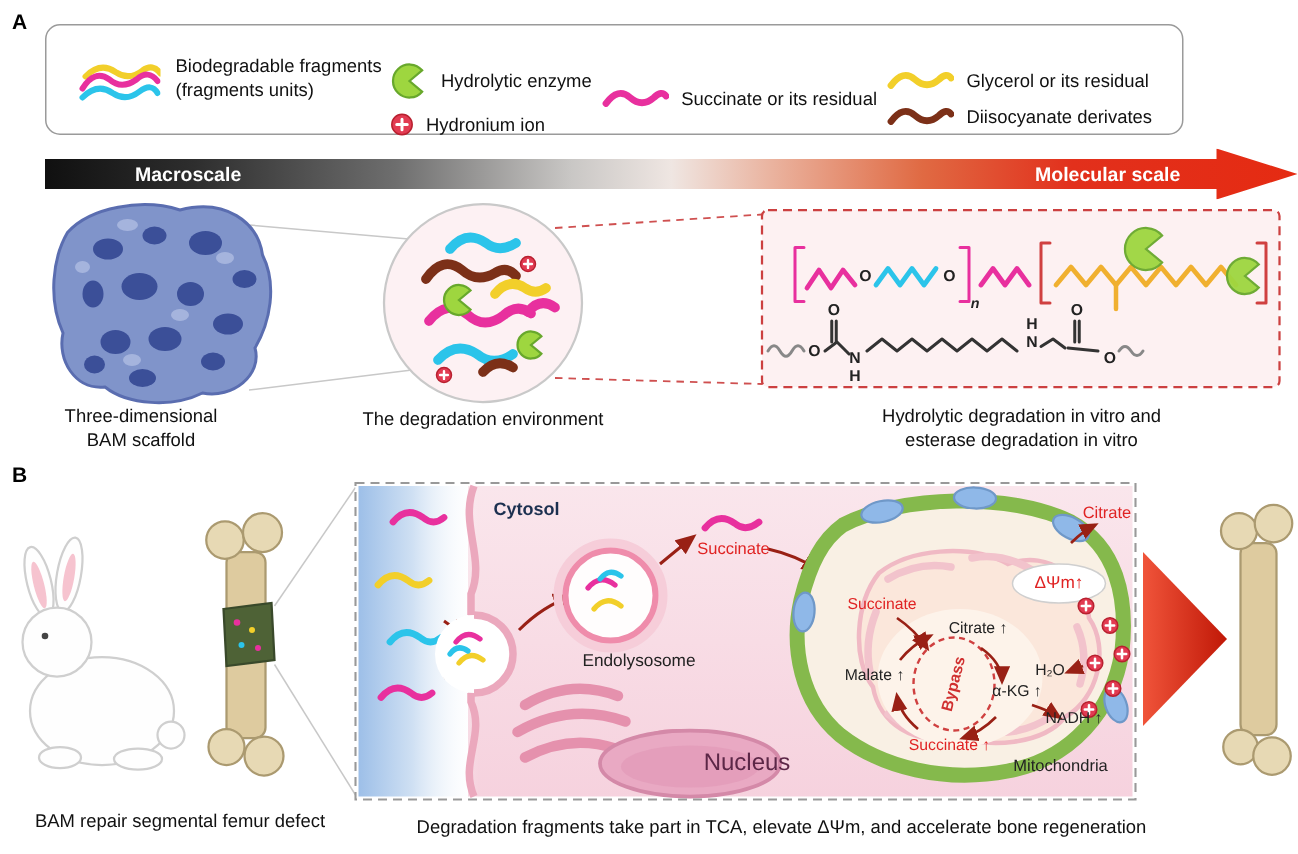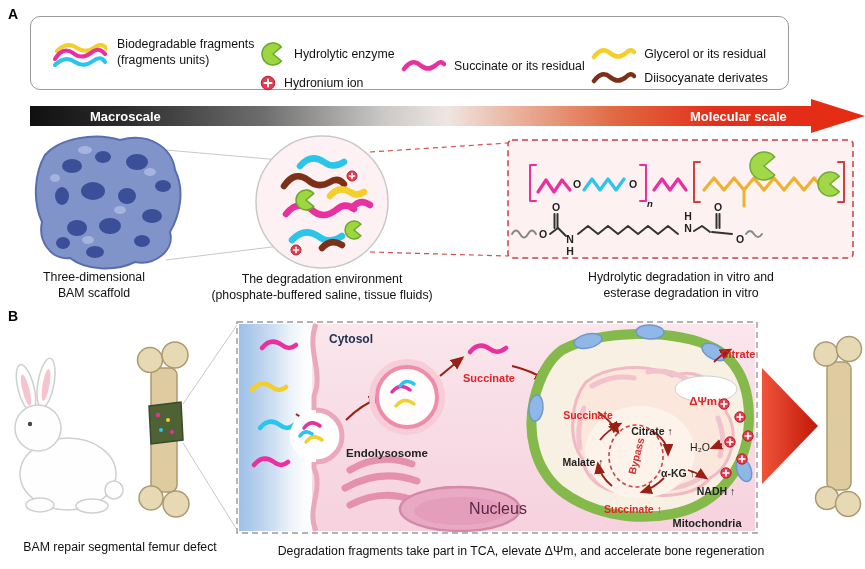--- a/index.html
+++ b/index.html
@@ -20,21 +20,21 @@
             background:linear-gradient(90deg,#101010 0%,#2e2e2e 12%,#6e6e6e 28%,#c9c7c5 42%,
                      #efe6e2 50%,#eab39f 58%,#e06a43 70%,#e2301c 82%,#e52b12 100%);
             clip-path:polygon(0 7px,781px 7px,781px 0,835px 17px,781px 34px,781px 27px,0 27px);}
   .scale-text{position:absolute;top:50%;transform:translateY(-50%);color:#fff;
               font-weight:bold;font-size:13px;white-space:nowrap;}
   
   .cap{position:absolute;transform:translateX(-50%);text-align:center;font-size:12.3px;
        line-height:1.3;color:#111;white-space:nowrap;}
   .lbl{position:absolute;transform:translate(-50%,-50%);white-space:nowrap;}
   .red{color:#e02323;}
-  .bold{font-weight:bold;margin-top:12px;}
+  .bold{font-weight:normal;}
   .cyt{color:#1c3050;font-weight:bold;font-size:12px;}
   .f11{font-size:11px;} .f105{font-size:10.5px;} .f115{font-size:11.5px;}
   .nucleus-lbl{color:#5c2747;font-weight:normal;font-size:16px;margin-left:38px;}
   .atom{position:absolute;transform:translate(-50%,-50%);font-size:10.5px;font-weight:bold;color:#222;}
   .subn{font-size:9.5px;font-style:italic;font-weight:bold;}
   .rot-bypass{transform:translate(-50%,-50%) rotate(-76deg);color:#d03030;font-weight:bold;font-size:10.5px;}
   svg{display:block;}
   .artwork{position:absolute;left:0;top:0;z-index:0;}
   .overlay{z-index:2;}
 </style>
@@ -388,42 +388,41 @@
     <span class="scale-text" style="left:60px;">Macroscale</span>
     <span class="scale-text" style="left:660px;">Molecular scale</span>
   </div>
 
   <div class="cap overlay" style="left:94px;top:270px;">
     <div>Three-dimensional</div>
     <div>BAM scaffold</div>
   </div>
   <div class="cap overlay" style="left:322px;top:272px;">
     <div>The degradation environment</div>
-    <div>(phosphate-buffered saline, tissue fluids)</div>
   </div>
   <div class="cap overlay" style="left:681px;top:270px;">
     <div>Hydrolytic degradation in vitro and</div>
     <div>esterase degradation in vitro</div>
   </div>
 
   <span class="atom overlay" style="left:577px;top:184px;">O</span>
   <span class="atom overlay" style="left:633px;top:184px;">O</span>
   <span class="atom subn overlay" style="left:650px;top:203px;">n</span>
   <span class="atom overlay" style="left:543px;top:234px;">O</span>
   <span class="atom overlay" style="left:556px;top:207px;">O</span>
   <span class="atom overlay" style="left:570px;top:239px;">N</span>
   <span class="atom overlay" style="left:570px;top:251px;">H</span>
   <span class="atom overlay" style="left:688px;top:228px;">N</span>
   <span class="atom overlay" style="left:688px;top:216px;">H</span>
   <span class="atom overlay" style="left:718px;top:207px;">O</span>
   <span class="atom overlay" style="left:740px;top:239px;">O</span>
 
   <span class="lbl cyt overlay" style="left:351px;top:339px;">Cytosol</span>
   <span class="lbl red bold f11 overlay" style="left:489px;top:366px;">Succinate</span>
-  <span class="lbl bold f115 overlay" style="left:381px;top:441px;color:#222;padding-left:12px;">Endolysosome</span>
+  <span class="lbl bold f115 overlay" style="left:420px;top:441px;color:#222;padding-left:12px;">Endolysosome</span>
   <span class="lbl nucleus-lbl overlay" style="left:460px;top:509px;">Nucleus</span>
   <span class="lbl red bold f11 overlay" style="left:738px;top:342px;">Citrate</span>
   <span class="lbl red bold f115 overlay" style="left:706px;top:389px;">ΔΨm↑</span>
   <span class="lbl red bold f105 overlay" style="left:588px;top:403px;">Succinate</span>
   <span class="lbl bold f105 overlay" style="left:652px;top:419px;color:#222;">Citrate ↑</span>
   <span class="lbl bold f105 overlay" style="left:583px;top:450px;color:#222;">Malate ↑</span>
   <span class="lbl rot-bypass overlay" style="left:636px;top:456px;">Bypass</span>
   <span class="lbl bold f105 overlay" style="left:678px;top:461px;color:#222;">α-KG ↑</span>
   <span class="lbl red bold f105 overlay" style="left:633px;top:497px;">Succinate ↑</span>
   <span class="lbl f105 overlay" style="left:700px;top:447px;color:#222;">H₂O</span>

